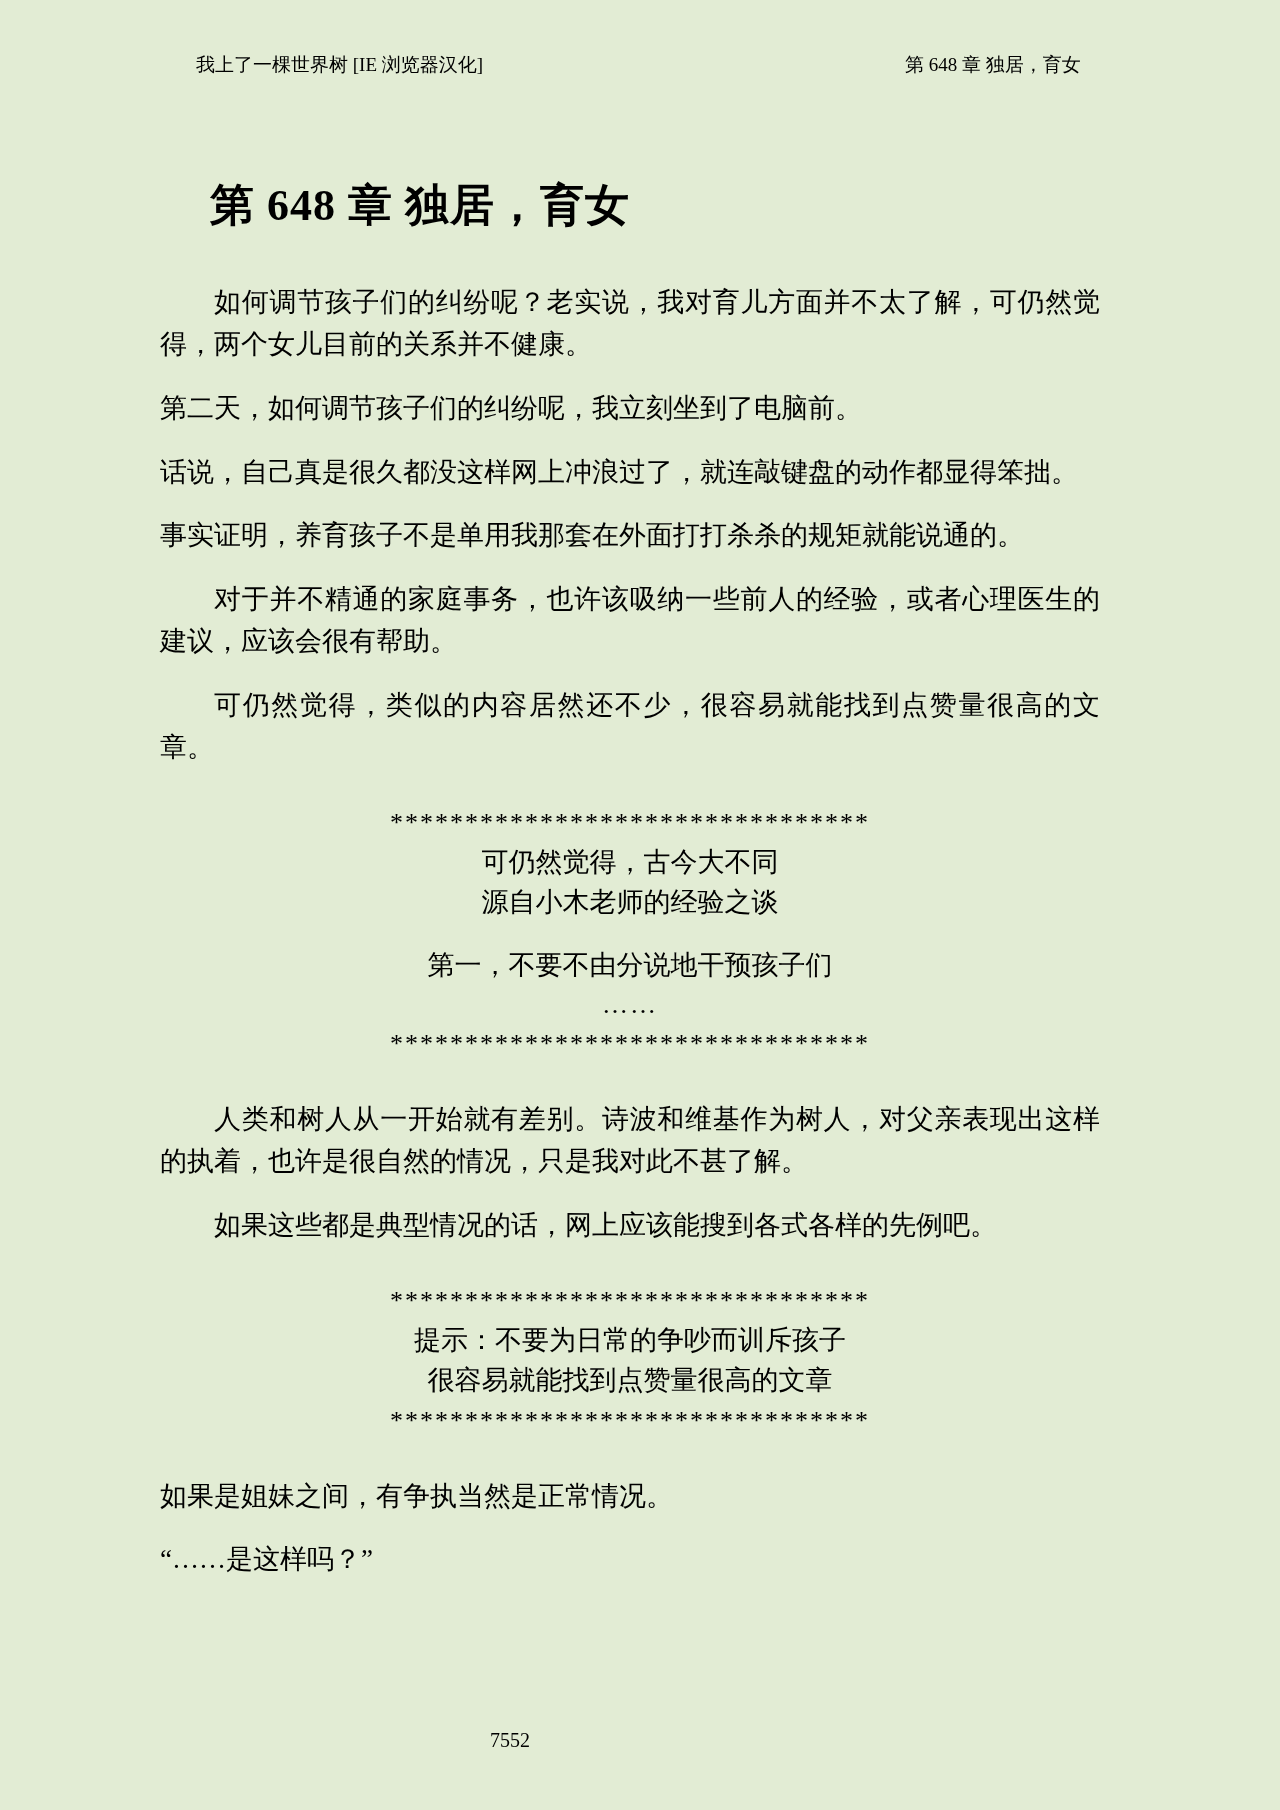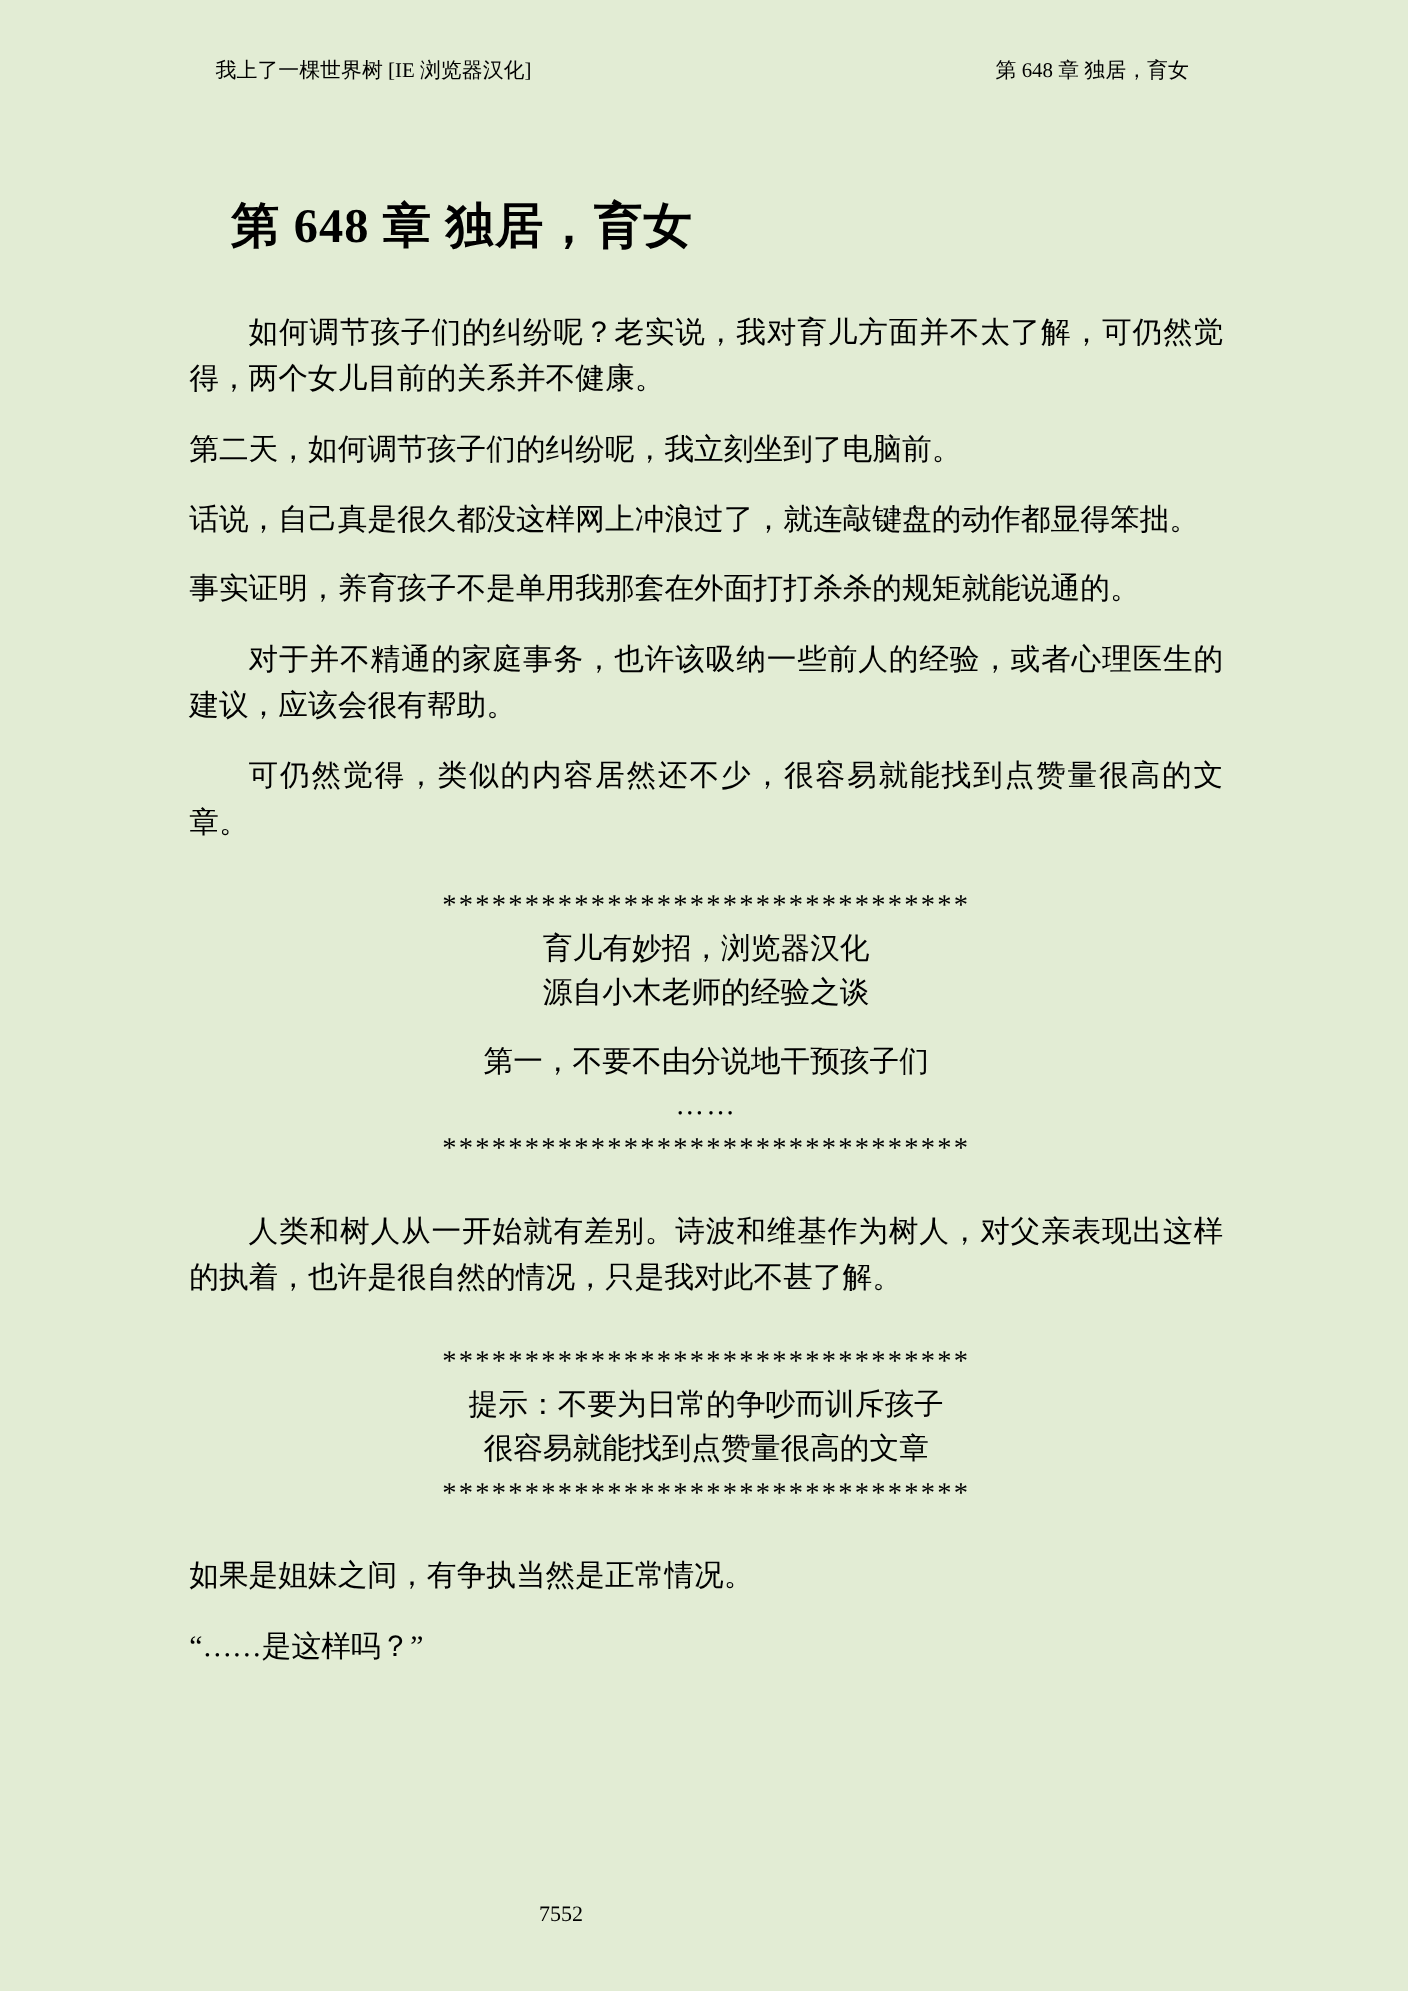--- a/index.html
+++ b/index.html
@@ -47,21 +47,21 @@
     top: 147px;
     left: 210px;
     font-size: 44px;
     font-weight: bold;
     letter-spacing: 1px;
     white-space: nowrap;
   }
   .content {
     position: absolute;
     top: 282px;
-    left: 172px;
+    left: 160px;
     width: 940px;
     font-size: 27px;
     line-height: 1.55;
   }
   .para {
     margin: 0 0 22px 0;
     text-align: justify;
     text-justify: inter-ideograph;
   }
   .para.indent {
@@ -112,29 +112,30 @@
 
     <p class="para indent">如何调节孩子们的纠纷呢？老实说，我对育儿方面并不太了解，可仍然觉得，两个女儿目前的关系并不健康。</p>
     <p class="para">第二天，如何调节孩子们的纠纷呢，我立刻坐到了电脑前。</p>
     <p class="para">话说，自己真是很久都没这样网上冲浪过了，就连敲键盘的动作都显得笨拙。</p>
     <p class="para">事实证明，养育孩子不是单用我那套在外面打打杀杀的规矩就能说通的。</p>
     <p class="para indent">对于并不精通的家庭事务，也许该吸纳一些前人的经验，或者心理医生的建议，应该会很有帮助。</p>
     <p class="para indent">可仍然觉得，类似的内容居然还不少，很容易就能找到点赞量很高的文章。</p>
 
     <div class="block">
       <div class="stars">********************************</div>
-      <div class="bline">育儿有妙招，浏览器汉化</div>
+      <div class="bline">可仍然觉得，古今大不同</div>
       <div class="bline">源自小木老师的经验之谈</div>
       <div class="gap"></div>
       <div class="bline">第一，不要不由分说地干预孩子们</div>
       <div class="dots">……</div>
       <div class="stars">********************************</div>
     </div>
 
     <p class="para indent">人类和树人从一开始就有差别。诗波和维基作为树人，对父亲表现出这样的执着，也许是很自然的情况，只是我对此不甚了解。</p>
+    <p class="para indent">如果这些都是典型情况的话，网上应该能搜到各式各样的先例吧。</p>
 
     <div class="block">
       <div class="stars">********************************</div>
       <div class="bline">提示：不要为日常的争吵而训斥孩子</div>
       <div class="bline">很容易就能找到点赞量很高的文章</div>
       <div class="stars">********************************</div>
     </div>
 
     <p class="para">如果是姐妹之间，有争执当然是正常情况。</p>
     <p class="para">“……是这样吗？”</p>

